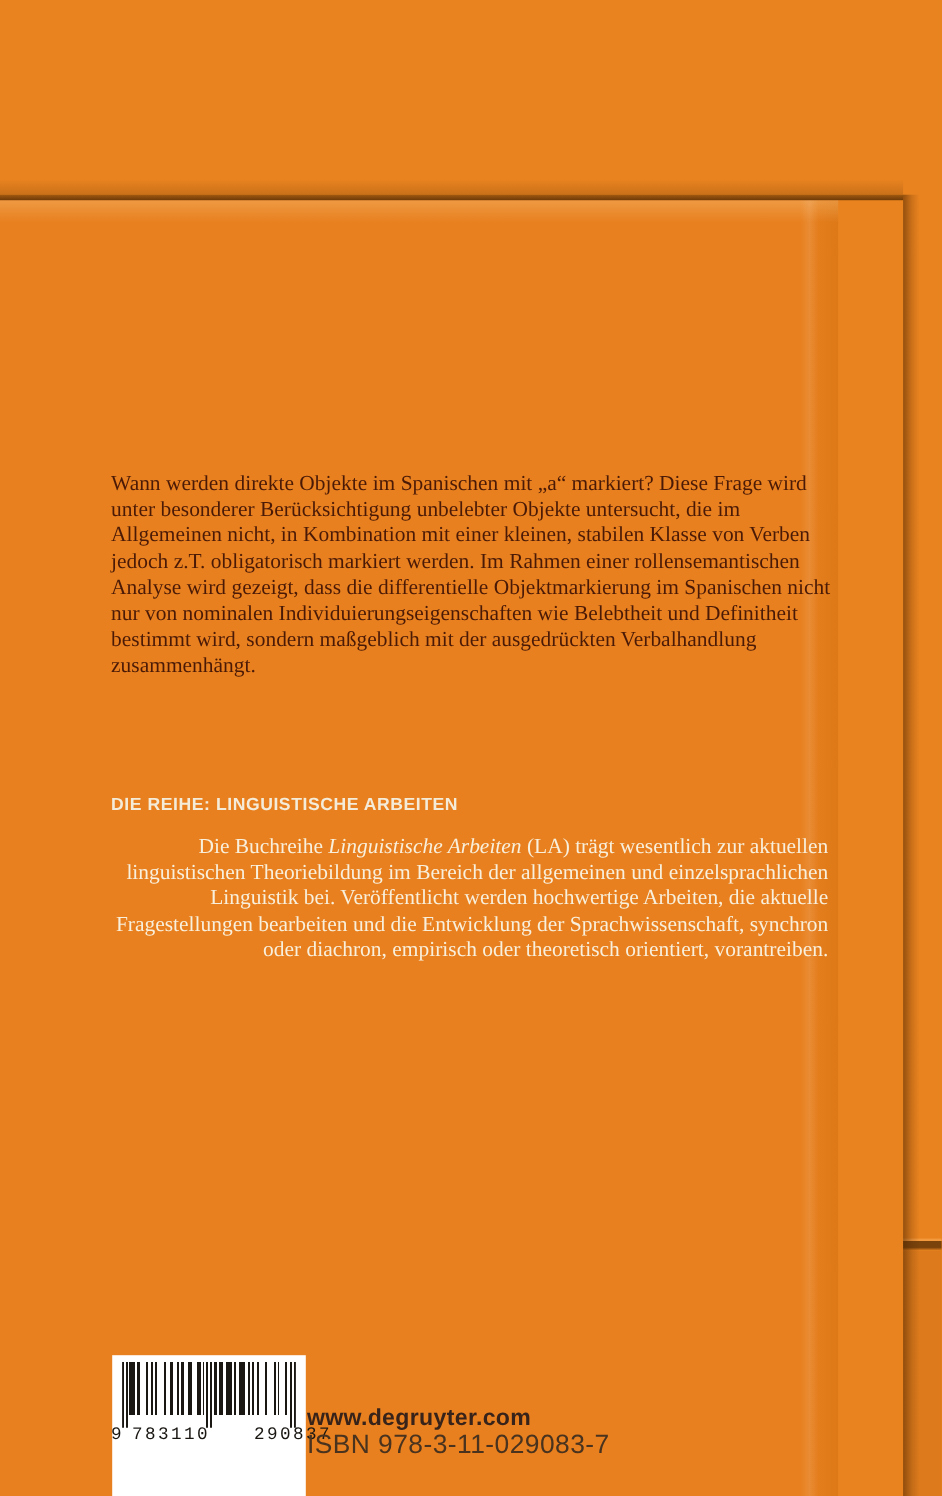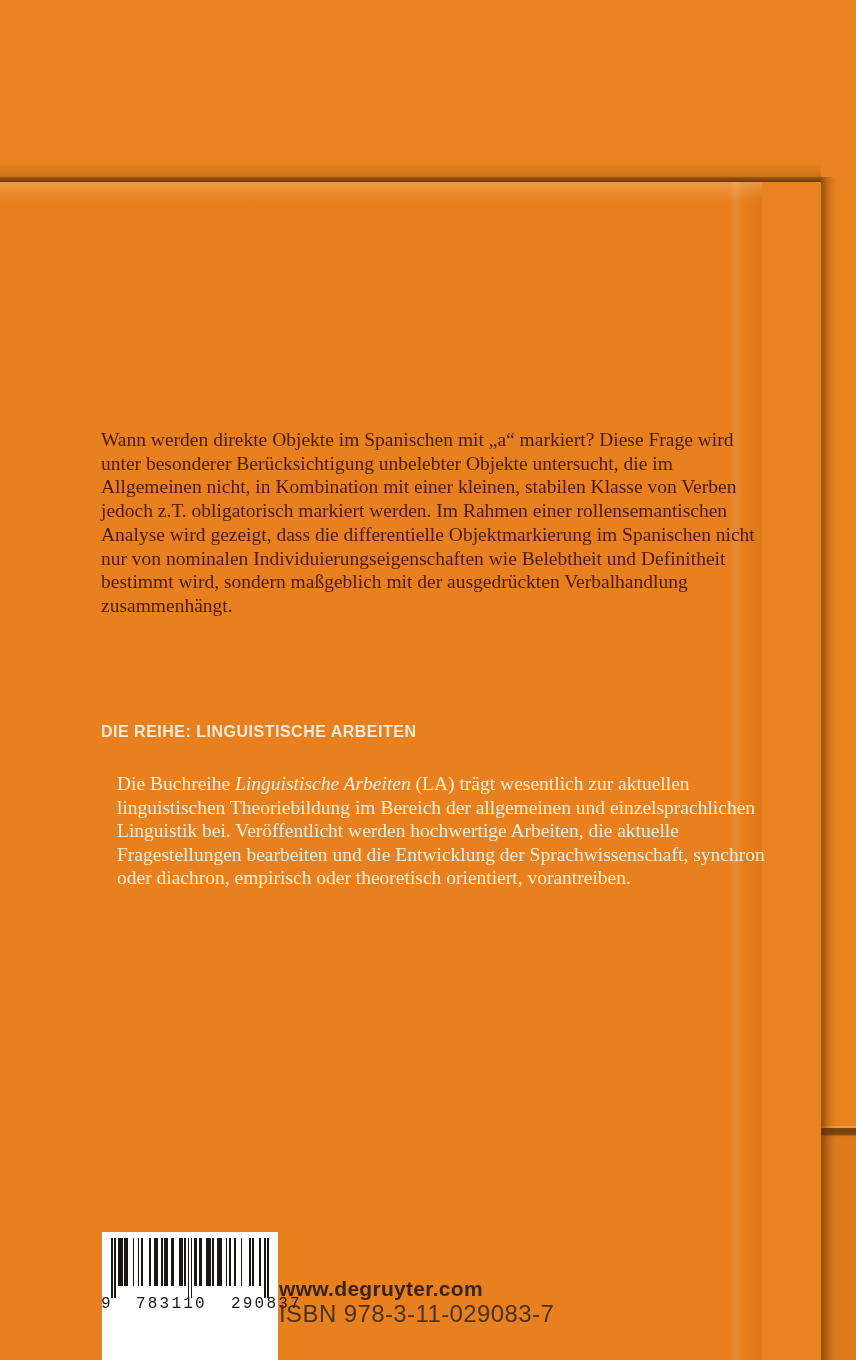--- a/index.html
+++ b/index.html
@@ -59,45 +59,45 @@
     color: var(--blurb_text, #4b1a07);
     hyphens: manual; -webkit-hyphens: manual;
   }
   .series-heading {
     position: absolute; left: 101px; top: 541px; margin: 0;
     font-family: Liberation Sans, sans-serif;
     font-size: 16px; font-weight: 700; letter-spacing: 0.5px;
     color: var(--heading_text, #f4ebd9);
   }
   .series-desc {
-    position: absolute; left: 101px; top: 574px; width: 650px; margin: 16px;
+    position: absolute; left: 101px; top: 574px; width: 650px; margin: 2px;
     font-family: "Liberation Serif", serif;
     font-size: 19.5px; line-height: 23.5px;
     color: var(--light_text, #f8efdc);
-    hyphens: manual; -webkit-hyphens: manual;
+    hyphens: manual; text-align: right; -webkit-hyphens: manual;
   }
   .series-desc em { font-style: italic; }
 
   
   .barcode-box {
     position: absolute; left: 102px; top: 1232px; width: 176px; height: 128px;
     background: var(--barcode_bg, #ffffff);
   }
   .barcode {
     position: relative; margin: 6px auto 0; width: 158px; height: 76px;
   }
   .barcode svg { display: block; width: 158px; height: 60px; }
   .bd {
     position: absolute;
     font-family: "Liberation Mono", "DejaVu Sans Mono", monospace;
     font-size: 16px; line-height: 16px; color: var(--bars, #1a1713);
     white-space: nowrap;
   }
   .bd-first { left: -10px; bottom: 2px; }
-  .bd-left  { left: 25px;  bottom: 2px; letter-spacing: 2.2px; text-align: center; }
+  .bd-left  { left: 9px;  bottom: 2px; letter-spacing: 2.2px; text-align: center; }
   .bd-right { left: 87px; bottom: 2px; letter-spacing: 2.2px; margin-left: 33px; }
 
   
   .pubinfo { position: absolute; left: 279px; top: 1230px; margin-top: 45px; }
   .website {
     font-size: 21px; font-weight: 700; letter-spacing: 0.3px;
     line-height: 27px; color: var(--footer_text, #38231a);
   }
   .isbn, .issn {
     font-size: 24px; font-weight: 400; letter-spacing: 0.4px;

